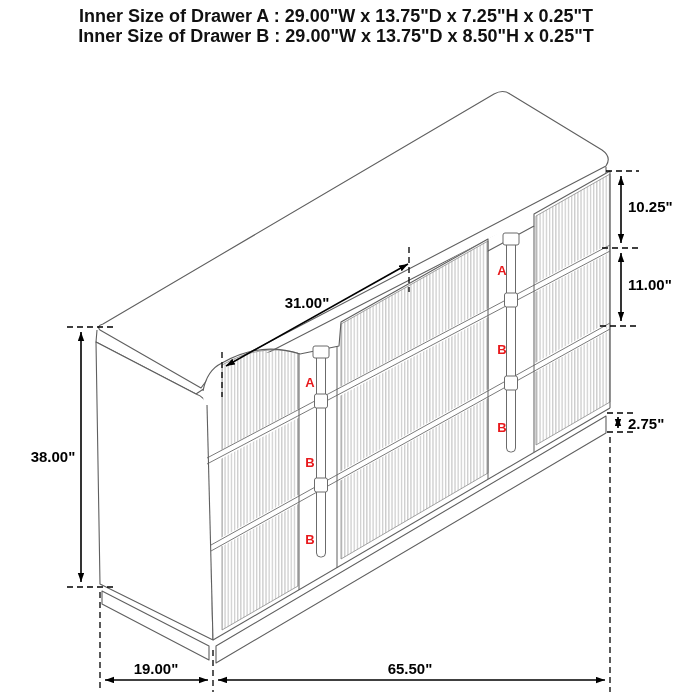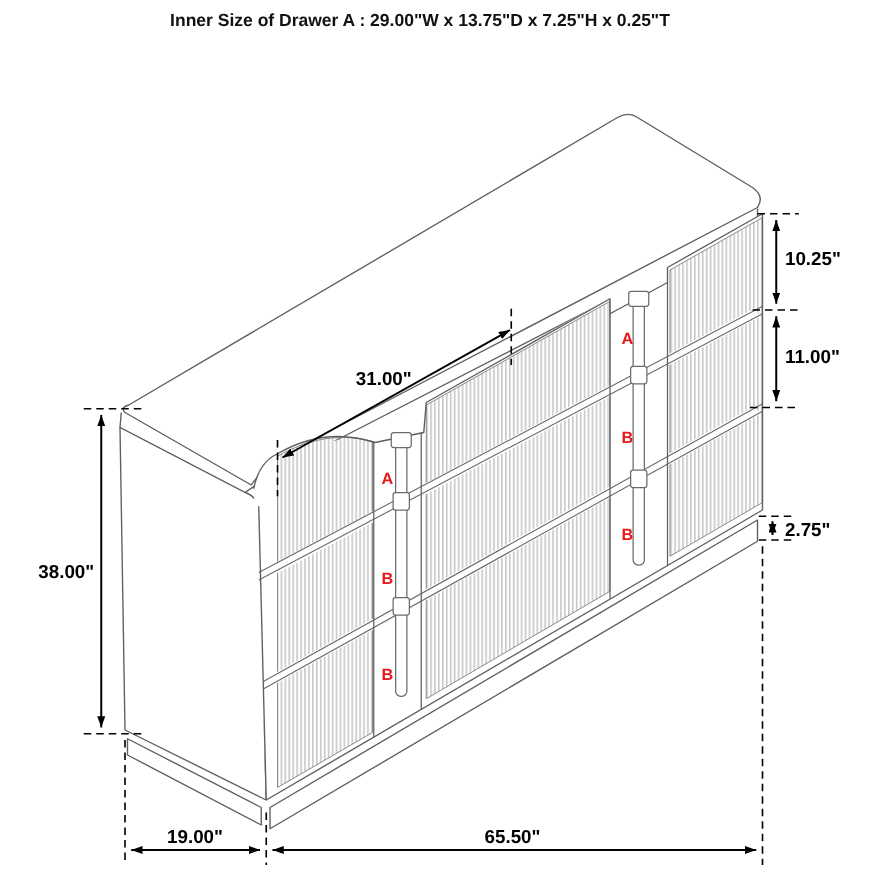--- a/index.html
+++ b/index.html
@@ -1,37 +1,38 @@
 <!DOCTYPE html>
 <html><head>
 <meta charset="utf-8">
 <style>
   html,body{margin:0;padding:0;background:#ffffff;}
   body{width:700px;height:700px;position:relative;font-family:"Liberation Sans",sans-serif;overflow:hidden;}
   .title-block{position:absolute;top:6px;left:0;width:672px;text-align:center;
-    font-weight:bold;font-size:14px;line-height:20px;color:#111;}
+    font-weight:bold;font-size:18px;line-height:20px;color:#111;}
   svg{position:absolute;top:0;left:0;}
   .dim-text{font-family:"Liberation Sans",sans-serif;font-weight:bold;font-size:15px;fill:#000;}
   .drawer-letter{font-family:"Liberation Sans",sans-serif;font-weight:bold;font-size:13px;}
   .outline{stroke:#5f5f5f;stroke-width:1.1;fill:none;stroke-linejoin:round;}
   .facefill{fill:#ffffff;stroke:none;}
   .panel{fill:#ffffff;stroke:#5f5f5f;stroke-width:1.1;stroke-linejoin:round;}
   .fluted{fill:url(#flutes);stroke:#8a8a8a;stroke-width:0.8;}
   .sepline{stroke:#6b6b6b;stroke-width:0.9;}
   .sep-erase{stroke:#ffffff;stroke-width:8;}
   .striplines{stroke:#5f5f5f;stroke-width:1;}
   .handle{fill:#ffffff;stroke:#6b6b6b;stroke-width:1;}
   .dimline{stroke:#000;stroke-width:1.6;}
   .dimdash{stroke:#000;stroke-width:1.3;stroke-dasharray:6,4;fill:none;}
 </style>
 </head>
 <body>
 
 <div class="title-block">
   <div>Inner Size of Drawer A : 29.00"W x 13.75"D x 7.25"H x 0.25"T</div>
+  <div>Inner Size of Drawer B : 29.00"W x 13.75"D x 8.50"H x 0.25"T</div>
 </div>
 
 <svg width="700" height="700" viewBox="0 0 700 700">
   <defs>
     <pattern id="flutes" width="3.15" height="8" patternUnits="userSpaceOnUse">
       <line x1="1.5" y1="0" x2="1.5" y2="8" stroke="#979797" stroke-width="0.7"></line>
     </pattern>
     <marker id="arr" markerWidth="11" markerHeight="8" refX="9" refY="3.2" orient="auto-start-reverse" markerUnits="userSpaceOnUse">
       <path d="M0,0 L9,3.2 L0,6.4 Z" fill="#000"></path>
     </marker>

